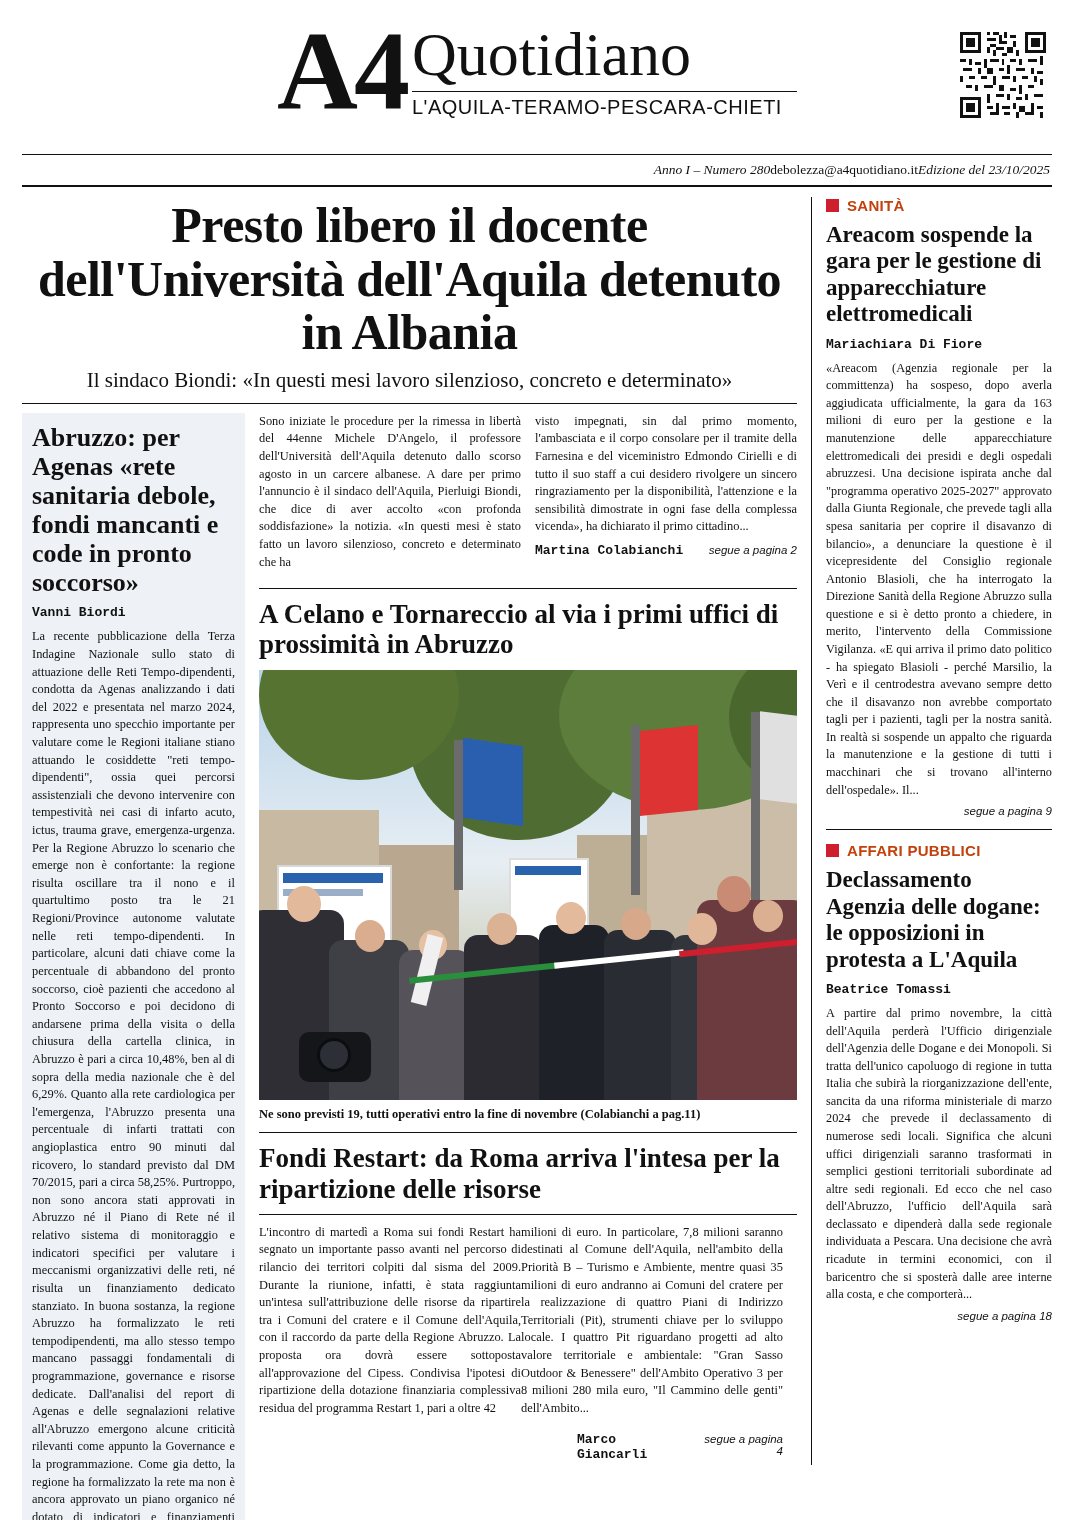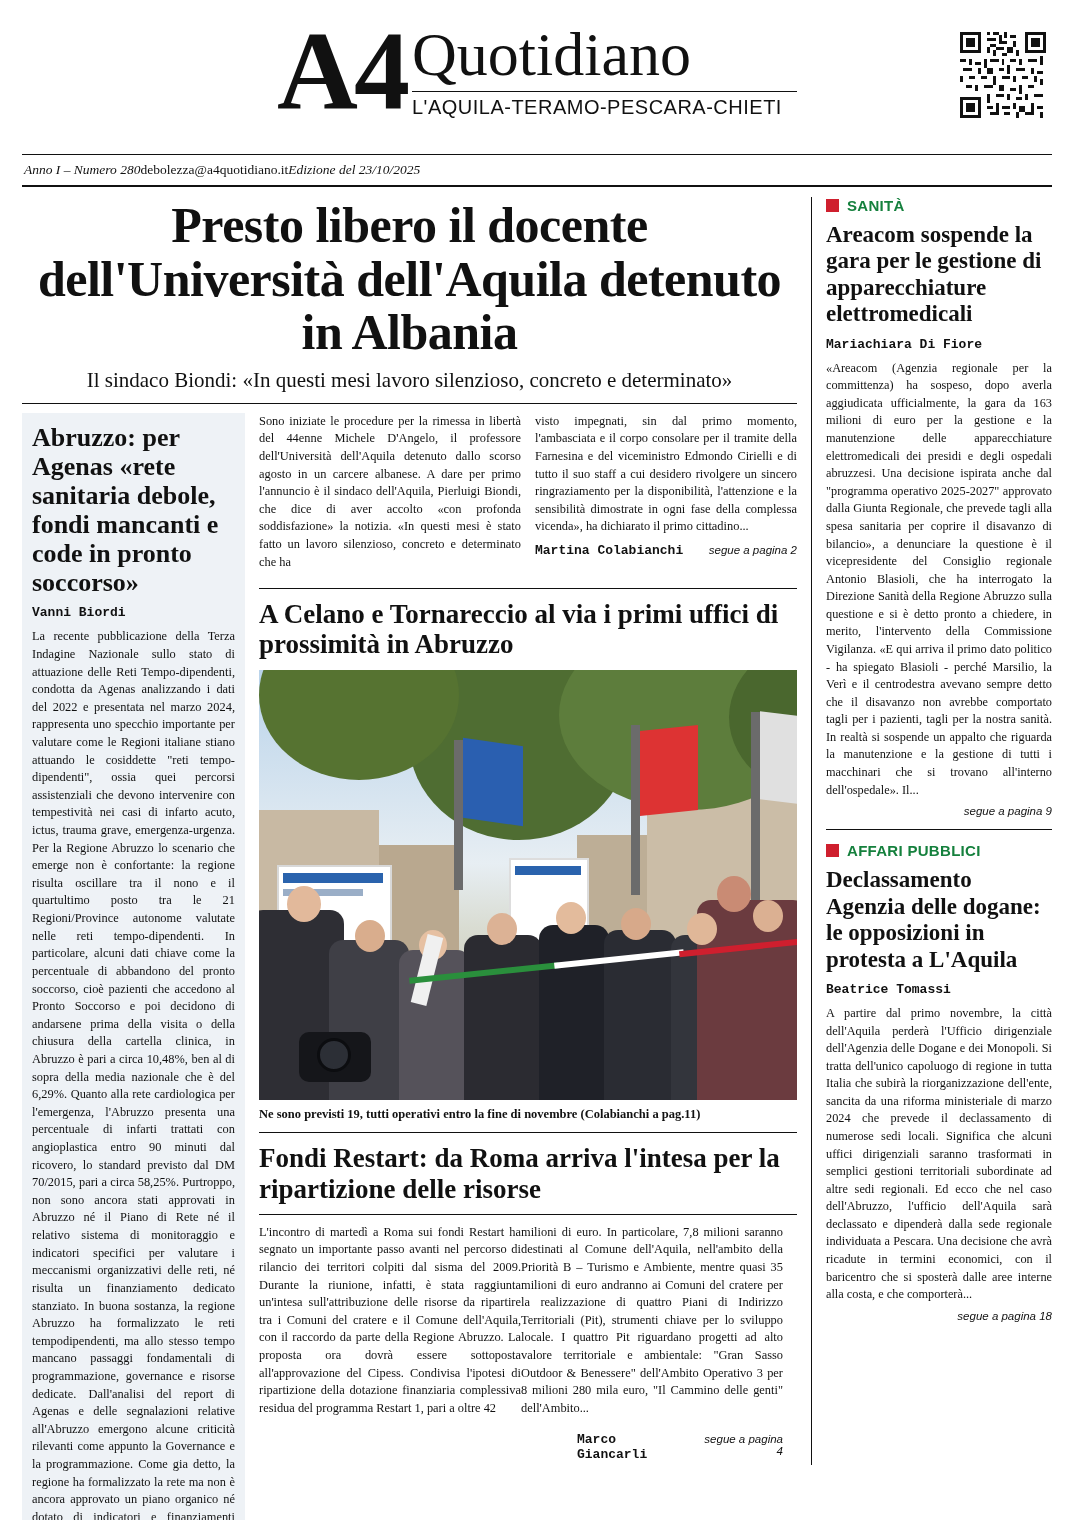--- a/index.html
+++ b/index.html
@@ -22,21 +22,21 @@
     font-size:112px; font-weight:700; letter-spacing:-4px; line-height:0.95;
   }
   .mast-right { display:flex; flex-direction:column; align-items:flex-start; }
   .mast-word { font-size:62px; font-weight:400; line-height:1.0; letter-spacing:0px; }
   .mast-rule { border-bottom:1.5px solid #111; width:385px; margin:6px 0 4px 0; }
   .mast-sub { font-size:20px; letter-spacing:0.5px; font-family:"Liberation Sans", sans-serif; }
   .qr { position:absolute; right:6px; top:14px; width:86px; height:86px; }
 
   .info-rule-top { border-top:1.3px solid #111; margin-top:4px; }
   .inforow {
-    display:flex; justify-content:flex-start; align-items:center;
+    display:flex; justify-content:flex-end; align-items:center;
     font-size:13.5px; font-style:italic; padding:7px 2px 7px 2px;
   }
   .inforow .mid { font-style:normal; font-size:13.5px; }
   .info-rule-bot { border-bottom:2.5px solid #111; }
 
   
   .grid { display:flex; gap:0; margin-top:10px; height:1268px; }
   .left { width:790px; padding-right:14px; border-right:1.5px solid #111; }
   .right { width:240px; padding-left:14px; }
 
@@ -70,21 +70,21 @@
   .photo {
     width:100%; height:430px; position:relative; overflow:hidden; background:#cfd8c8;
   }
   .caption { font-size:12.5px; font-weight:700; margin-top:7px; line-height:1.25; }
   .sep2 { border-top:1.5px solid #111; margin:10px 0; }
   .sep1 { border-top:1px solid #111; margin:9px 0; }
 
   
   .tag { display:flex; align-items:center; gap:8px; margin-bottom:8px; }
   .tag .sq { width:13px; height:13px; background:#cf1f2e; }
-  .tag .txt { color:#15803d; font-family:"Liberation Sans", sans-serif; font-weight:700; font-size:15px; letter-spacing:0.3px; }
+  .tag .txt { color:#c2410c; font-family:"Liberation Sans", sans-serif; font-weight:700; font-size:15px; letter-spacing:0.3px; }
   .rail-title { font-size:23px; font-weight:700; line-height:1.15; margin:0 0 9px 0; }
   .rail-body { font-size:12.3px; line-height:1.43; text-align:justify; hyphens:auto; }
   .rail-rule { border-top:1.5px solid #111; margin:12px 0 12px 0; }
 
   
   .sky { position:absolute; inset:0; background:linear-gradient(#b9d3ea, #e7eef3 45%, #d9dcd2 60%, #b9b29c 100%); }
   .tree { position:absolute; border-radius:50%; }
   .bldg { position:absolute; background:#d7c9b4; }
   .ground { position:absolute; left:0; right:0; bottom:0; height:120px; background:#8f8d84; }
   .crowd { position:absolute; bottom:0; border-radius:14px 14px 0 0; }

